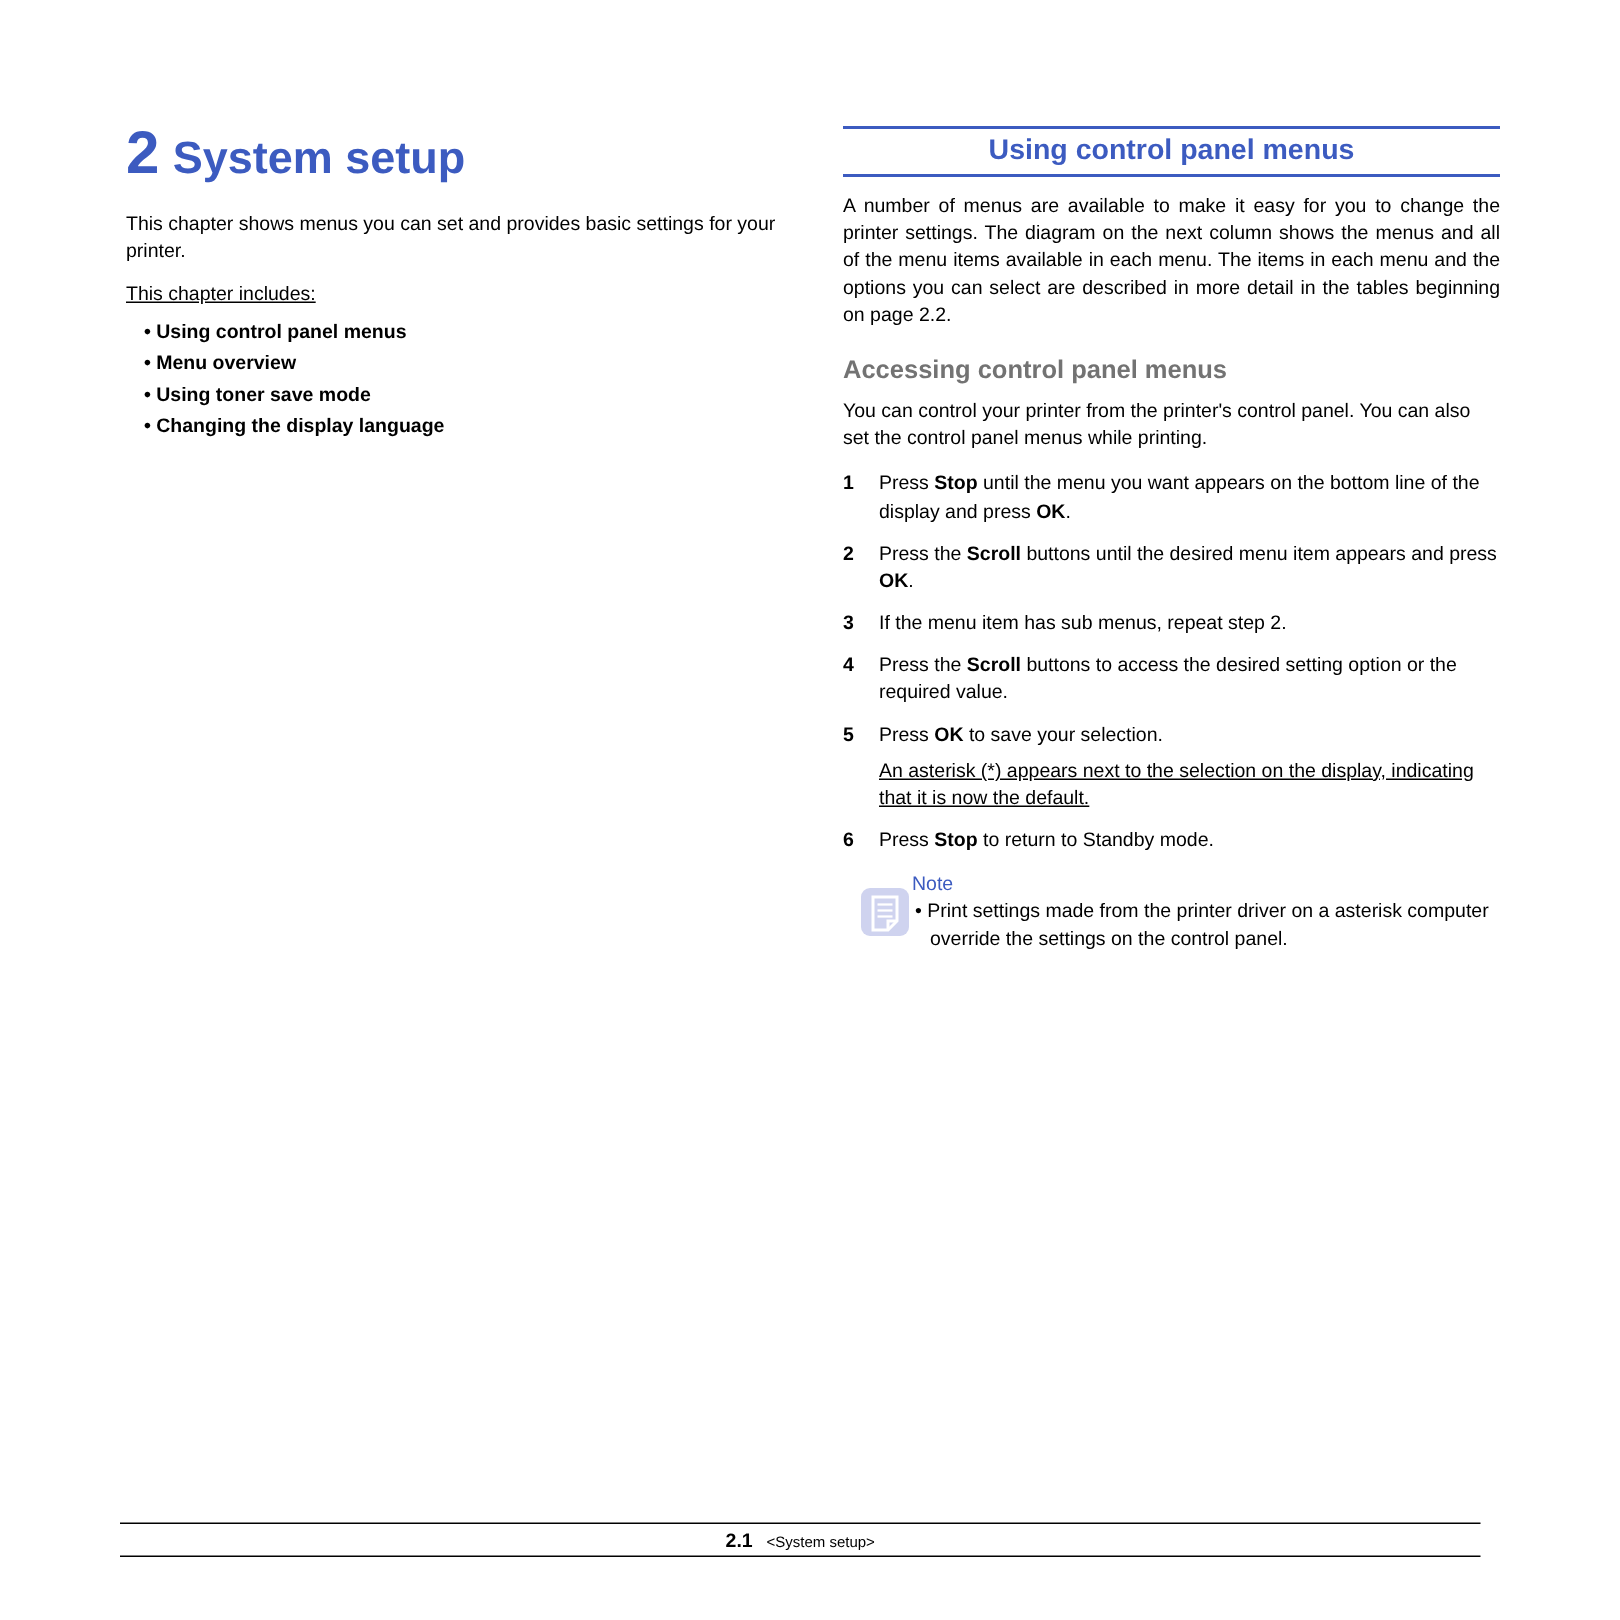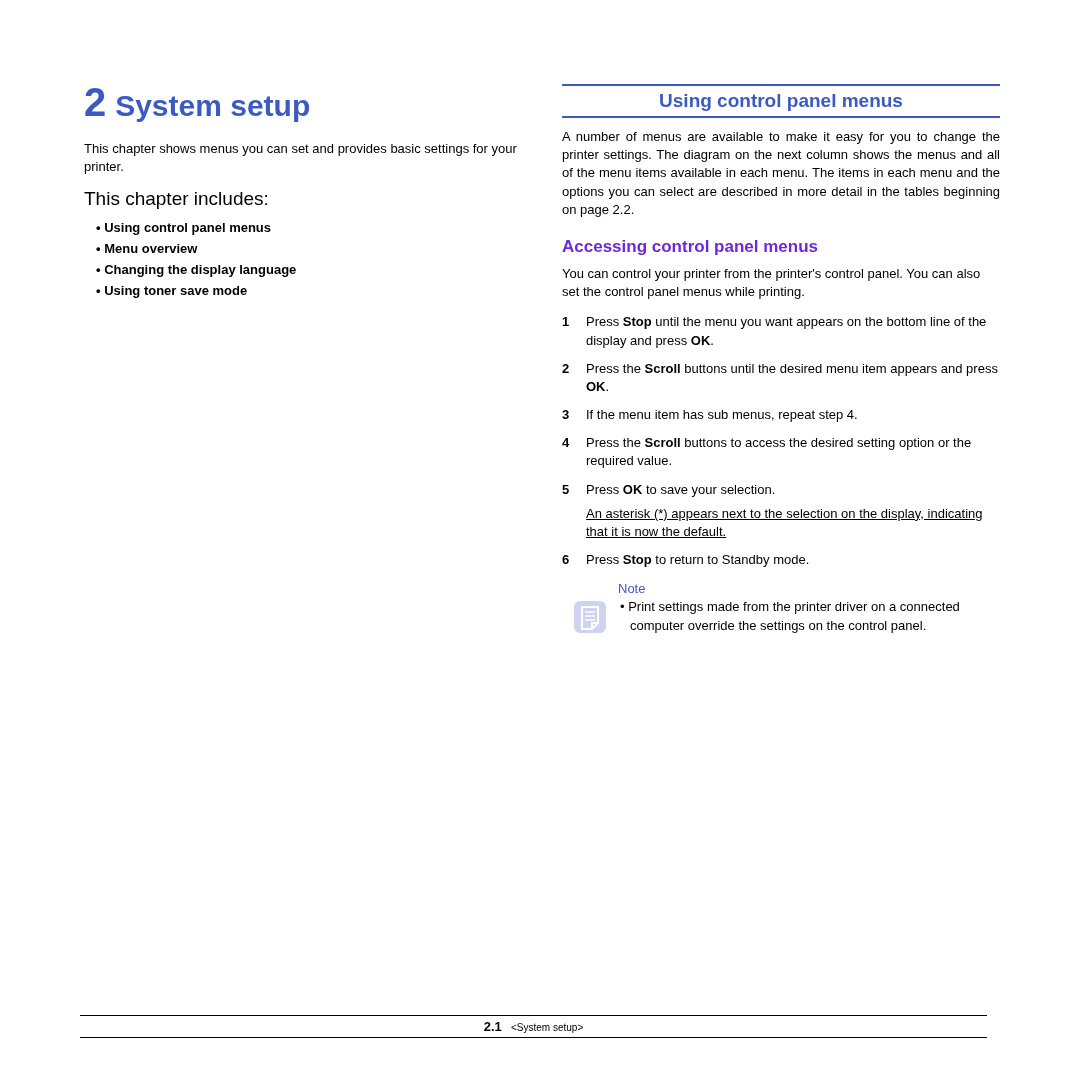--- a/index.html
+++ b/index.html
@@ -30,22 +30,23 @@
   }
   .chapter-text {
     font-size: 30px;
   }
   .body-text {
     font-size: 13px;
     line-height: 1.4;
     margin: 0 0 12px 0;
   }
   .includes {
-    font-size: 19px;
+    font-size: 13px;
     margin: 0 0 10px 0;
+    text-decoration: underline;
   }
   .toc-list {
     list-style: none;
     padding: 0;
     margin: 8px 0;
   }
   .toc-list li {
     font-size: 13px;
     font-weight: bold;
     margin: 6px 0 6px 12px;
@@ -57,21 +58,21 @@
     color: #3c5bc0;
     font-weight: bold;
     font-size: 19px;
     text-align: center;
     border-top: 2px solid #3c5bc0;
     border-bottom: 2px solid #3c5bc0;
     padding: 4px 0;
     margin: 4px 0 10px 0;
   }
   .subheading {
-    color: #6d28d9;
+    color: #737373;
     font-weight: bold;
     font-size: 17px;
     margin: 18px 0 8px 0;
   }
   .steps {
     padding: 0;
     margin: 0;
     list-style: none;
     counter-reset: step;
   }
@@ -88,22 +89,21 @@
     font-weight: bold;
   }
   .step-extra {
     font-size: 13px;
     line-height: 1.4;
     margin: 6px 0 0 0;
     text-decoration: underline;
   }
   .note-block {
     display: flex;
-    align-items: flex-end;
-    gap: 10px;
+    align-items: center;
     margin-top: 12px;
     margin-left: 10px;
   }
   .note-icon {
     width: 36px;
     height: 36px;
     flex-shrink: 0;
   }
   .note-content {
     flex: 1;
@@ -151,43 +151,43 @@
   <div class="col">
     <h1 class="chapter-title">
       <span class="chapter-num">2</span>
       <span class="chapter-text">System setup</span>
     </h1>
     <p class="body-text">This chapter shows menus you can set and provides basic settings for your printer.</p>
     <p class="includes">This chapter includes:</p>
     <ul class="toc-list">
       <li>Using control panel menus</li>
       <li>Menu overview</li>
+      <li>Using toner save mode</li>
       <li>Changing the display language</li>
-      <li>Using toner save mode</li>
     </ul>
   </div>
 
   <div class="col">
     <div class="section-heading">Using control panel menus</div>
     <p class="body-text" style="text-align:justify">A number of menus are available to make it easy for you to change the printer settings. The diagram on the next column shows the menus and all of the menu items available in each menu. The items in each menu and the options you can select are described in more detail in the tables beginning on page 2.2.</p>
     <div class="subheading">Accessing control panel menus</div>
     <p class="body-text">You can control your printer from the printer's control panel. You can also set the control panel menus while printing.</p>
 
     <ol class="steps">
       <li>
         <span class="num">1</span>
         <span>Press <b>Stop</b> until the menu you want appears on the bottom line of the display and press <b>OK</b>.</span>
       </li>
       <li>
         <span class="num">2</span>
         <span>Press the <b>Scroll</b> buttons until the desired menu item appears and press <b>OK</b>.</span>
       </li>
       <li>
         <span class="num">3</span>
-        <span>If the menu item has sub menus, repeat step 4.</span>
+        <span>If the menu item has sub menus, repeat step 2.</span>
       </li>
       <li>
         <span class="num">4</span>
         <span>Press the <b>Scroll</b> buttons to access the desired setting option or the required value.</span>
       </li>
       <li>
         <span class="num">5</span>
         <span>Press <b>OK</b> to save your selection.</span>
         <p class="step-extra">An asterisk (*) appears next to the selection on the display, indicating that it is now the default.</p>
       </li>
@@ -201,21 +201,21 @@
       <svg class="note-icon" viewBox="0 0 36 36">
         <rect x="2" y="2" width="32" height="32" rx="6" fill="#cfd3ef"></rect>
         <path d="M10 8 L26 8 L26 24 L20 30 L10 30 Z" fill="none" stroke="#fff" stroke-width="2"></path>
         <path d="M20 30 L20 24 L26 24" fill="none" stroke="#fff" stroke-width="2"></path>
         <line x1="13" y1="13" x2="23" y2="13" stroke="#fff" stroke-width="1.5"></line>
         <line x1="13" y1="17" x2="23" y2="17" stroke="#fff" stroke-width="1.5"></line>
         <line x1="13" y1="21" x2="23" y2="21" stroke="#fff" stroke-width="1.5"></line>
       </svg>
       <div class="note-content">
         <p class="note-title">Note</p>
-        <p class="note-text">Print settings made from the printer driver on a connected computer override the settings on the control panel.</p>
+        <p class="note-text">Print settings made from the printer driver on a asterisk computer override the settings on the control panel.</p>
       </div>
     </div>
   </div>
 </div>
 
 <div class="footer">
   <span class="pn">2.1</span>
   &nbsp;
   <span class="ct">&lt;System setup&gt;</span>
 </div>

